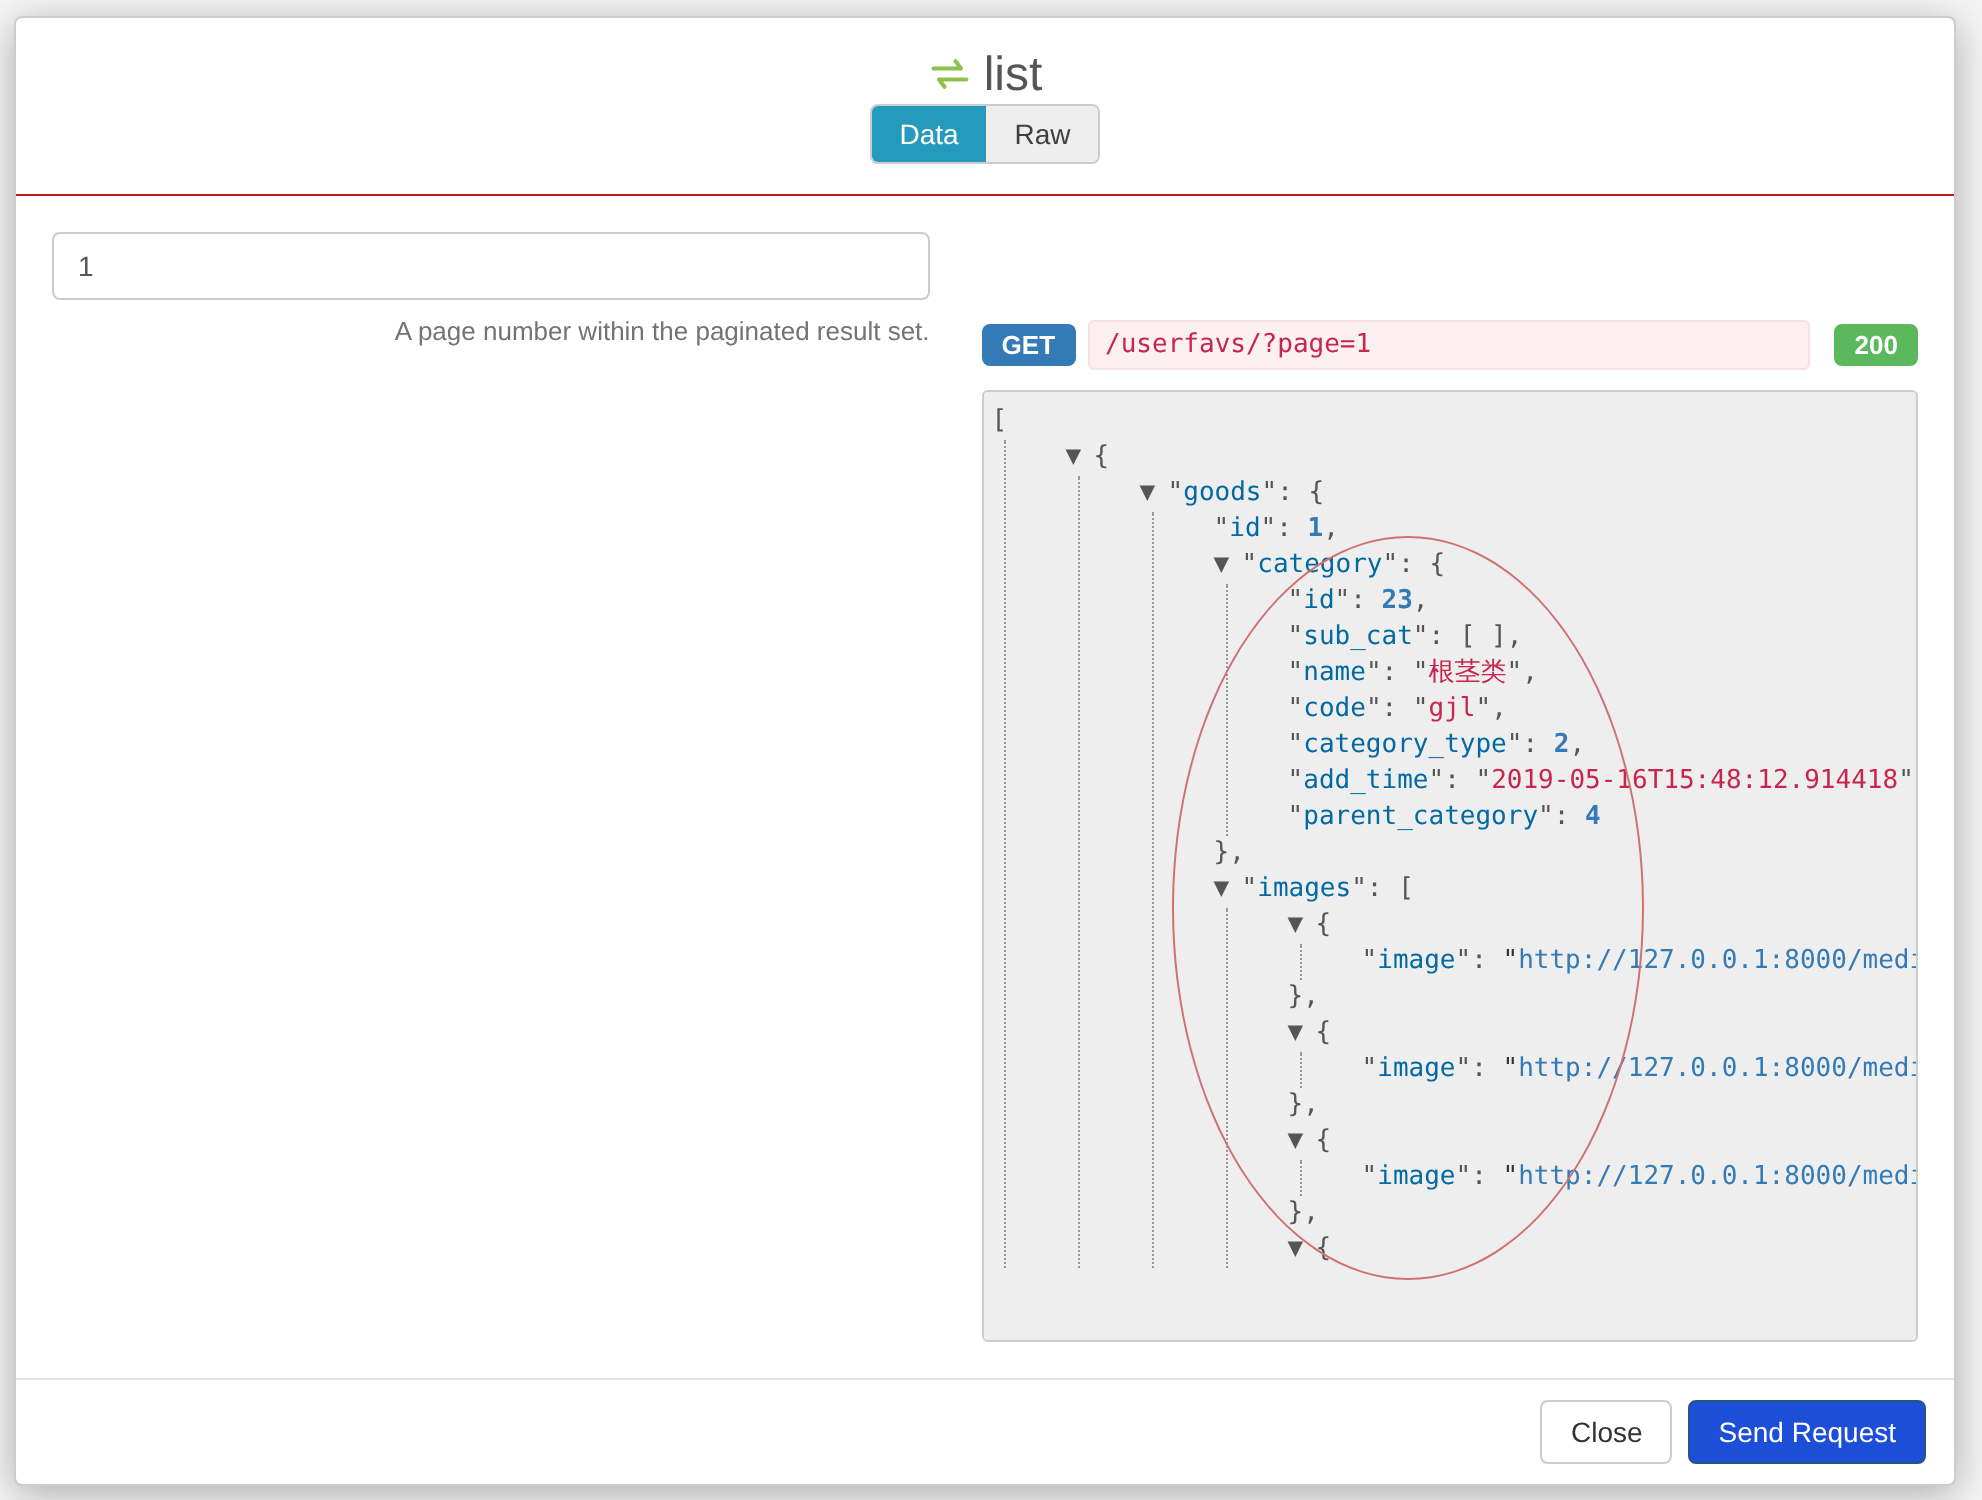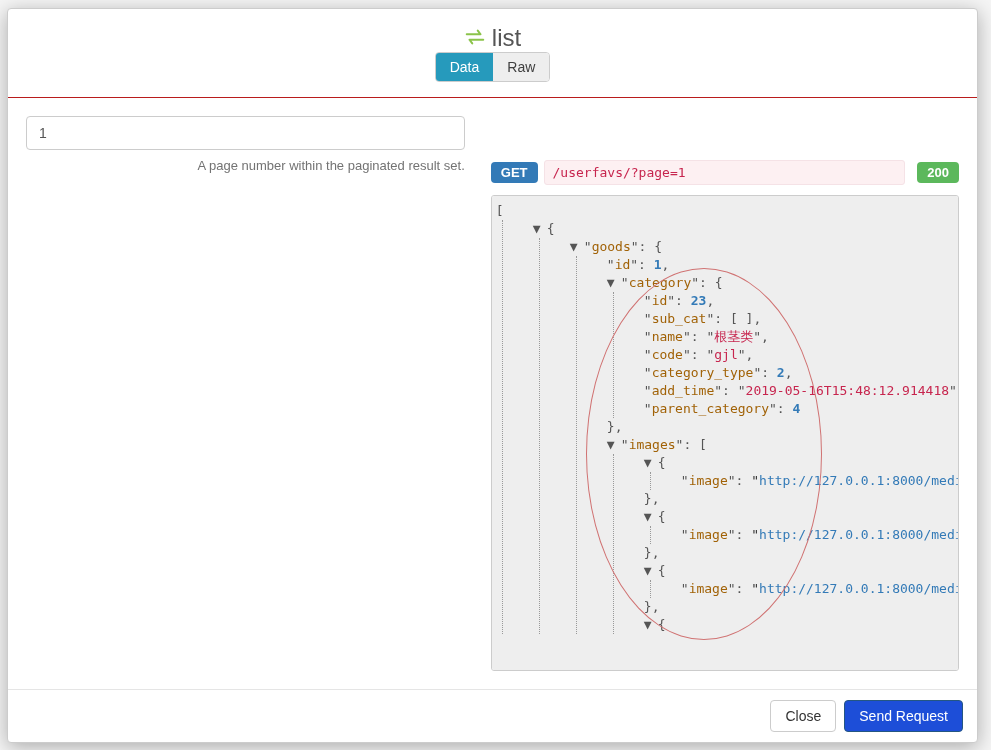--- a/index.html
+++ b/index.html
@@ -146,21 +146,21 @@
   .node { padding-left: 30px; border-left: 1px dotted #999; margin-left: 6px; }
   .row { white-space: nowrap; line-height: 18px; }
   .toggle {
     display: inline-block;
     width: 10px;
     margin-right: 4px;
     color: #555;
     cursor: pointer;
     user-select: none;
   }
-  .key { color: #a16207; }
+  .key { color: #0369a1; }
   .key::before, .key::after { content: '"'; color:#555; }
   .colon { color: #555; }
   .num { color: #337ab7; font-weight: 700; }
   .bool { color: #337ab7; font-weight: 700; }
   .str { color: #c7254e; }
   .str::before, .str::after { content:'"'; color:#555; }
   .link { color: #337ab7; }
   .brace, .bracket, .comma { color: #555; }
   .annot-ellipse {
     position: absolute;

